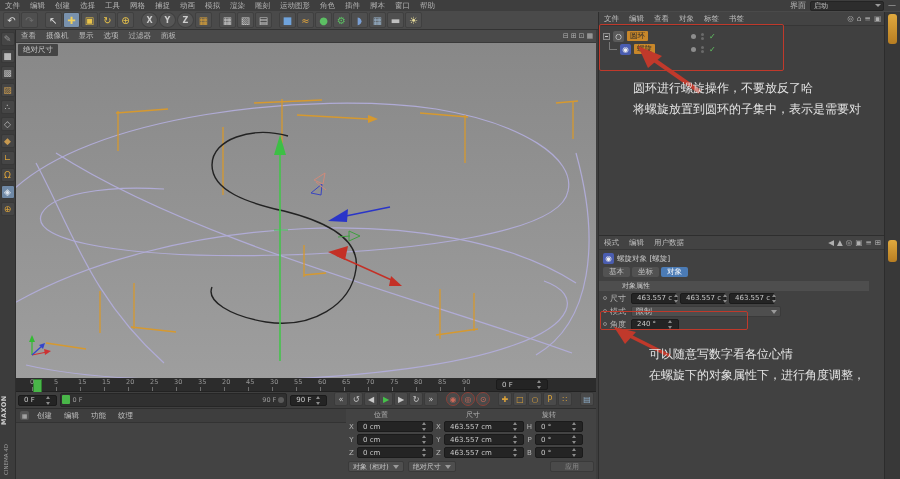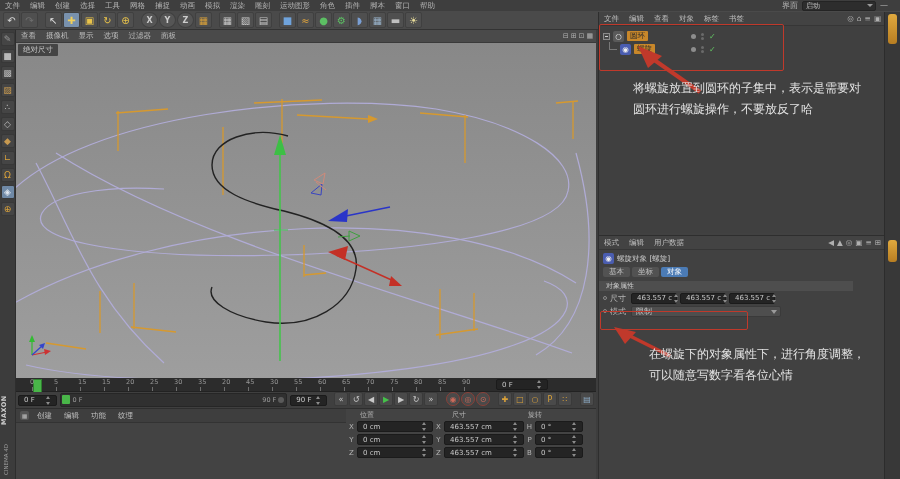--- a/index.html
+++ b/index.html
@@ -80,21 +80,21 @@
 
   
   .matman{left:16px;top:409px;width:330px;height:70px;background:#434343;border-right:1px solid #2e2e2e;position:absolute;}
   .mm-tabs{height:13px;background:#3e3e3e;border-bottom:1px solid #333;display:flex;align-items:center;padding-left:4px;}
   .mm-tabs .menu-item{padding:0 6px;font-size:7.5px;color:#bdbdbd;}
   .mm-pal{width:9px;height:9px;background:#555;border-radius:2px;margin-right:2px;display:flex;
           align-items:center;justify-content:center;font-size:6px;color:#bbb;}
 
   .coordman{left:346px;top:409px;width:250px;height:70px;background:#434343;position:absolute;font-size:7px;}
   .cm-head{display:flex;align-items:center;height:12px;color:#b5b5b5;}
-  .cm-head .h1{margin-left:14px;font-family:Liberation Serif, serif;}.cm-head .h2{margin-left:78px;}.cm-head .h3{margin-left:62px;}
+  .cm-head .h1{margin-left:28px;font-family:Liberation Serif, serif;}.cm-head .h2{margin-left:78px;}.cm-head .h3{margin-left:62px;}
   .cm-grid{display:flex;flex-direction:column;gap:2px;padding:0 2px;}
   .cm-row{display:flex;align-items:center;gap:2px;}
   .cm-ax{width:7px;text-align:center;color:#b5b5b5;}
   .cm-foot{display:flex;align-items:center;gap:4px;margin-top:3px;padding:0 2px;}
   .combo{height:11px;background:#4e4e4e;border:1px solid #3a3a3a;border-radius:2px;color:#c5c5c5;
          display:flex;align-items:center;padding:0 4px;position:relative;box-sizing:border-box;}
   .combo::after{content:"";margin-left:4px;border-left:3px solid transparent;border-right:3px solid transparent;
          border-top:4px solid #9a9a9a;}
   .applybtn{height:11px;background:#4a4a4a;border:1px solid #3a3a3a;border-radius:2px;color:#8a8a8a;
          display:flex;align-items:center;justify-content:center;width:44px;box-sizing:border-box;margin-left:auto;}
@@ -119,21 +119,21 @@
   .vis-pair i{width:3px;height:3px;border-radius:50%;background:#6a6a6a;}
   .chk{color:#62c462;font-size:8px;font-weight:bold;}
 
   
   .attrman{position:absolute;left:0;top:223px;width:286px;height:244px;background:#414141;border-top:1px solid #2e2e2e;}
   .am-title{display:flex;align-items:center;gap:3px;padding:3px 4px 1px 4px;color:#cccccc;font-size:7.5px;}
   .am-tabs{display:flex;gap:2px;padding:2px 4px;}
   .atab{background:#525252;color:#c0c0c0;font-size:7.5px;padding:0 6px;border-radius:2px;line-height:10px;}
   .atab.active{background:#4b7bb5;color:#fff;}
   .am-section{height:10px;background:#4e4e4e;color:#c8c8c8;font-size:7px;display:flex;align-items:center;
-              padding-left:7px;width:247px;margin-top:2px;}
+              padding-left:23px;width:247px;margin-top:2px;}
   .am-row{display:flex;align-items:center;gap:3px;height:12px;padding-left:4px;margin-top:1px;color:#b5b5b5;}
   .am-dot{width:4px;height:4px;border-radius:50%;border:1px solid #8a8a8a;box-sizing:border-box;}
   .am-lab{width:18px;}
   .dd{height:11px;background:#4e4e4e;border:1px solid #3a3a3a;border-radius:2px;color:#c5c5c5;
       display:flex;align-items:center;padding:0 4px;position:relative;box-sizing:border-box;}
   .dd::after{content:"";position:absolute;right:3px;top:3.5px;border-left:3px solid transparent;
       border-right:3px solid transparent;border-top:4px solid #9a9a9a;}
 
   
   .rightstrip{left:884px;top:12px;width:16px;height:467px;background:#383838;border-left:1px solid #2c2c2c;position:absolute;}
@@ -162,21 +162,21 @@
       <span class="menu-item">模拟</span>
       <span class="menu-item">渲染</span>
       <span class="menu-item">雕刻</span>
       <span class="menu-item">运动图形</span>
       <span class="menu-item">角色</span>
       <span class="menu-item">插件</span>
       <span class="menu-item">脚本</span>
       <span class="menu-item">窗口</span>
       <span class="menu-item">帮助</span>
     </div>
-  <div class="abs tb-right" style="right:8px;top:0;height:11px;">
+  <div class="abs tb-right" style="right:0;top:0;height:11px;">
     <span>界面</span>
     <span class="iface-combo">启动</span>
     <span class="minbtn">—</span>
   </div>
 
   <div class="abs toolbar">
       <span class="tb-icon" style="color: rgb(216, 216, 216);">↶</span>
       <span class="tb-icon" style="color: rgb(111, 111, 111);">↷</span>
       <span class="tb-sep"></span>
       <span class="tb-icon" style="color: rgb(232, 232, 232);">↖</span>
@@ -438,20 +438,25 @@
             <b>463.557 cm</b>
             <i class="spin"></i>
           </span>
         <span class="cm-ax">B</span>
         <span class="fld" style="width:48px">
             <b>0 °</b>
             <i class="spin"></i>
           </span>
       </div>
     </div>
+    <div class="cm-foot">
+      <span class="combo">对象 (相对)</span>
+      <span class="combo">绝对尺寸</span>
+      <span class="applybtn">应用</span>
+    </div>
   </div>
 
   <div class="rightcol">
     <div class="om-menu">
       <span style="display:flex">
           <span class="menu-item">文件</span>
           <span class="menu-item">编辑</span>
           <span class="menu-item">查看</span>
           <span class="menu-item">对象</span>
           <span class="menu-item">标签</span>
@@ -533,41 +538,49 @@
         <span class="fld" style="width:46px">
             <b>463.557 c</b>
             <i class="spin"></i>
           </span>
       </div>
       <div class="am-row">
         <span class="am-dot"></span>
         <span class="am-lab">模式</span>
         <span class="dd" style="width:150px">限制</span>
       </div>
+      <div class="am-row">
+        <span class="am-dot"></span>
+        <span class="am-lab">角度</span>
+        <span class="fld" style="width:48px">
+            <b>240 °</b>
+            <i class="spin"></i>
+          </span>
+      </div>
     </div>
   </div>
 
   <div class="rightstrip">
     <span class="thumb" style="top:2px;height:30px;"></span>
     <span class="thumb" style="top:228px;height:22px;"></span>
   </div>
 
   <div class="redrect" style="left:599px;top:24px;width:183px;height:45px;"></div>
   <svg class="overlay-svg" style="left:636px;top:44px;" width="80" height="52">
     <line x1="64" y1="48" x2="14" y2="13" stroke="#c0392b" stroke-width="4"></line>
     <polygon points="2,2 26,12 12,24" fill="#c0392b"></polygon>
   </svg>
   <div class="ann" style="left:633px;top:78px;">
+    <div>圆环进行螺旋操作，不要放反了哈</div>
     <div>将螺旋放置到圆环的子集中，表示是需要对</div>
-    <div>圆环进行螺旋操作，不要放反了哈</div>
   </div>
 
   <div class="redrect" style="left:600px;top:311px;width:146px;height:17px;"></div>
   <svg class="overlay-svg" style="left:608px;top:326px;" width="70" height="34">
     <line x1="62" y1="30" x2="18" y2="8" stroke="#c0392b" stroke-width="3.5"></line>
     <polygon points="6,1 28,6 17,18" fill="#c0392b"></polygon>
   </svg>
   <div class="ann" style="left:649px;top:344px;">
+    <div>可以随意写数字看各位心情</div>
     <div>在螺旋下的对象属性下，进行角度调整，</div>
-    <div>可以随意写数字看各位心情</div>
   </div>
 
 </div>
 
 </body></html>

